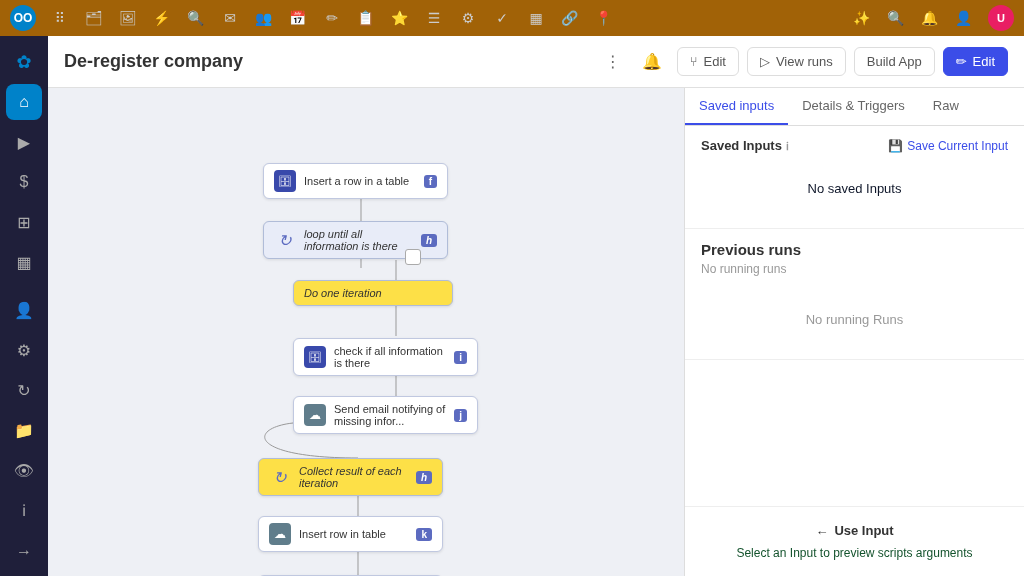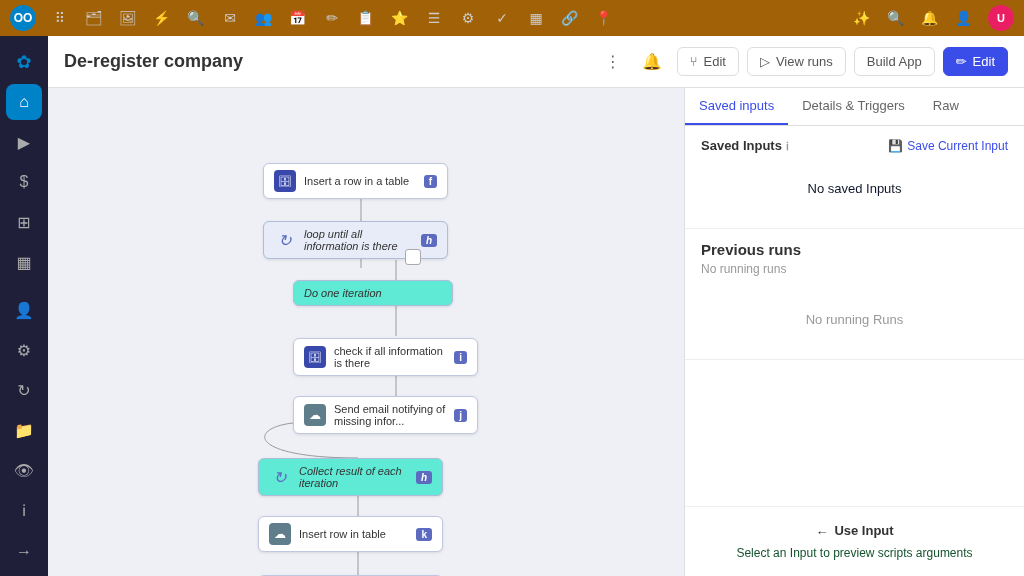--- a/index.html
+++ b/index.html
@@ -33,21 +33,21 @@
 
     
     .workflow-layout { display: flex; flex: 1; overflow: hidden; }
 
     
     .canvas-area { flex: 1; background: #eef0f5; overflow: hidden; position: relative; }
 
     
     .flow-node { position: absolute; background: white; border: 1px solid #c0c8e0; border-radius: 6px; display: flex; align-items: center; padding: 6px 10px; gap: 8px; font-size: 12px; color: #333; box-shadow: 0 1px 3px rgba(0,0,0,0.1); }
     .flow-node.loop-node { background: #e8ecf8; border: 1px solid #b0bcd8; font-style: italic; }
-    .flow-node.iteration-node { background: #5eead4; border: 1px solid #b0bcd8; font-style: italic; }
+    .flow-node.iteration-node { background: #fde047; border: 1px solid #b0bcd8; font-style: italic; }
     .flow-node-badge { background: #5c6bc0; color: white; border-radius: 3px; padding: 1px 5px; font-size: 10px; font-weight: bold; margin-left: auto; }
     .node-icon { width: 22px; height: 22px; background: #3f51b5; border-radius: 4px; display: flex; align-items: center; justify-content: center; color: white; font-size: 10px; flex-shrink: 0; }
     .node-icon.cloud { background: #607d8b; }
     .node-icon.loop-ic { background: none; color: #5c6bc0; font-size: 16px; }
 
     
     .small-node { position: absolute; width: 16px; height: 16px; background: white; border: 1px solid #aaa; border-radius: 3px; }
 
     
     .right-panel { width: 340px; background: white; border-left: 1px solid #ddd; display: flex; flex-direction: column; flex-shrink: 0; }

